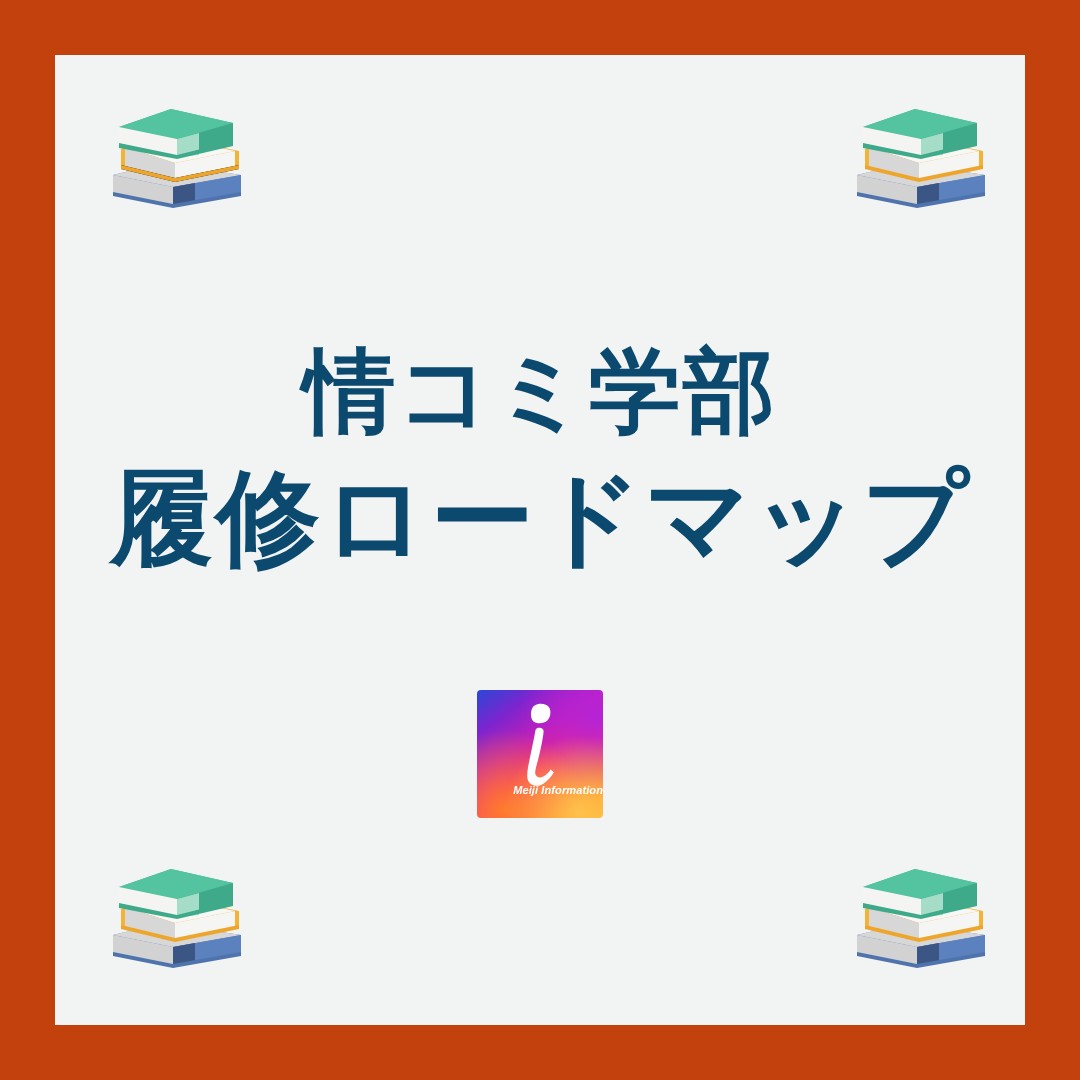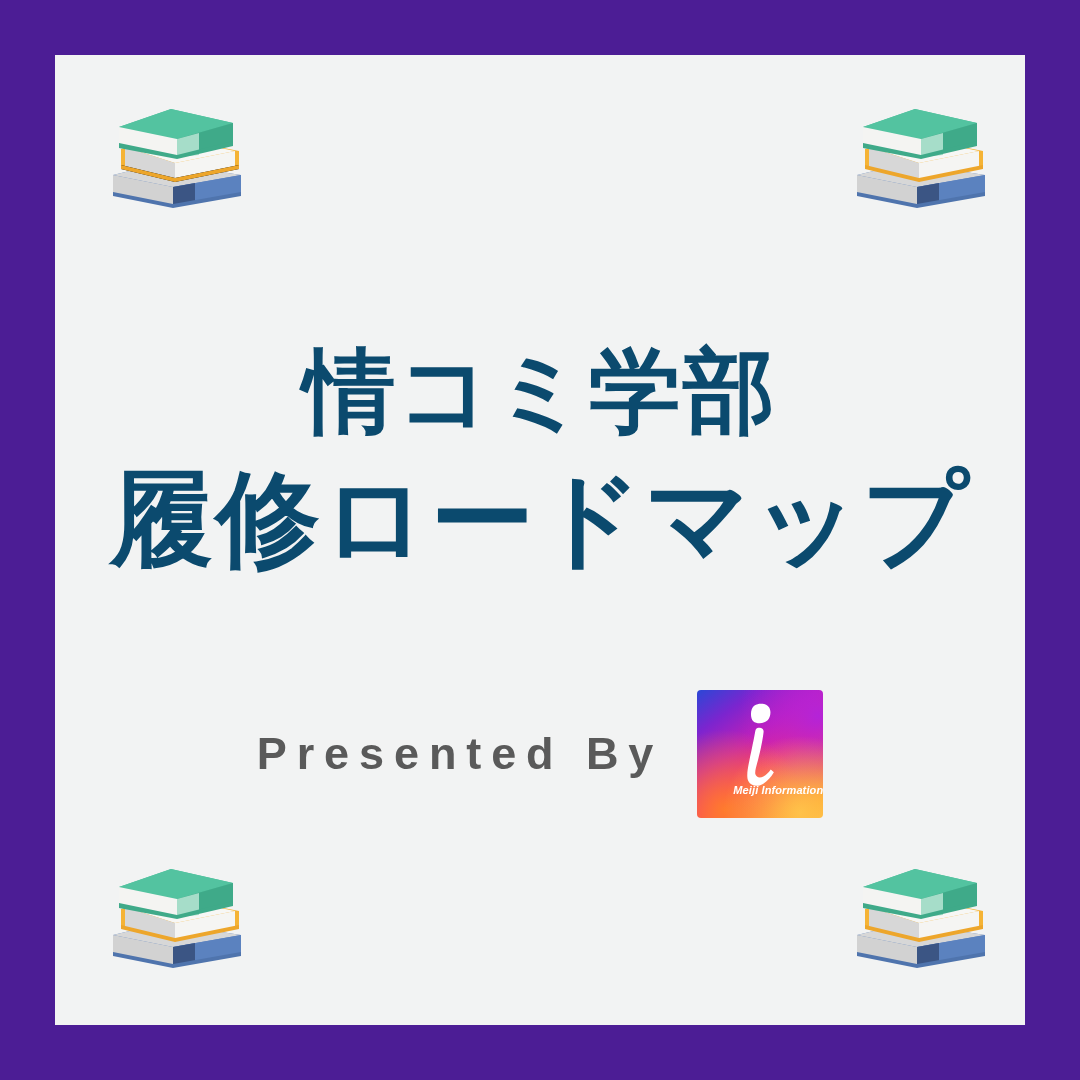--- a/index.html
+++ b/index.html
@@ -12,21 +12,21 @@
     height: 1080px;
     overflow: hidden;
     font-family: "Liberation Sans", "DejaVu Sans", sans-serif;
   }
 
   
   #poster {
     position: relative;
     width: 1080px;
     height: 1080px;
-    background: #4c1d95;
+    background: #c2410c;
     box-sizing: border-box;
     padding-left: 29px;
   }
 
   
   #panel {
     position: absolute;
     left: 55px;
     top: 55px;
     width: 970px;
@@ -60,20 +60,21 @@
     line-height: 1.0;
     white-space: nowrap;
     letter-spacing: 0.02em;
   }
   #title-line-1 {
     font-size: 92px;
     margin-bottom: 30px;
   }
   #title-line-2 {
     font-size: 104px;
+    font-family: Liberation Serif, serif;
   }
 
   
   #presented-row {
     position: absolute;
     left: 0;
     top: 635px;
     width: 970px;
     display: flex;
     align-items: center;
@@ -229,21 +230,20 @@
         <path d="M18 46 L76 58 L132 44 L132 49 L76 62 L18 51 Z" fill="#3faa89"></path>
       </svg>
     </div>
 
     <div id="title-block">
       <div id="title-line-1" class="title-line">情コミ学部</div>
       <div id="title-line-2" class="title-line">履修ロードマップ</div>
     </div>
 
     <div id="presented-row">
-      <div id="presented-label">Presented By</div>
 
       <div id="logo-badge">
         <div id="logo-i">
           <svg viewBox="0 0 126 95" xmlns="http://www.w3.org/2000/svg" aria-hidden="true">
 
             <path d="M57.5 9.5 C62 6.8 69.5 7.2 72.2 11.6 C74.6 15.6 73.4 21.8 70.4 24.6
                      C67.0 27.8 59.6 28.2 56.2 25.2 C52.8 22.2 53.2 12.2 57.5 9.5 Z" fill="#ffffff"></path>
 
             <path d="M60.4 32.2 C63.8 31.2 67.0 32.6 66.6 36.2
                      C65.9 43.0 63.6 54.6 61.2 63.4

